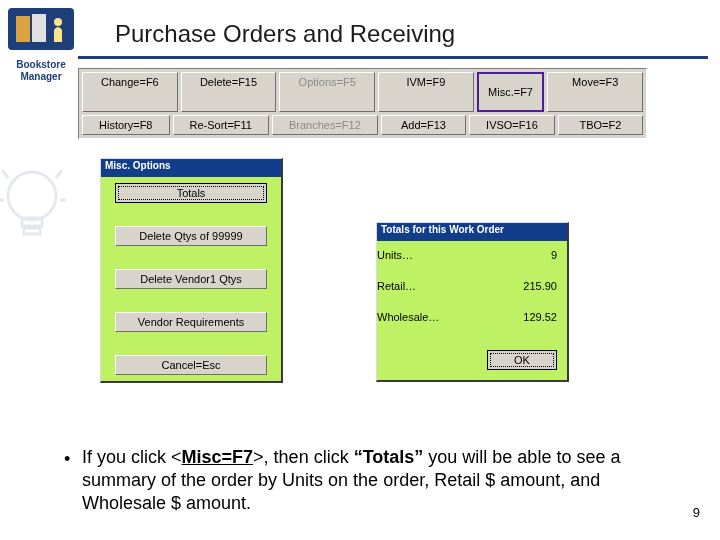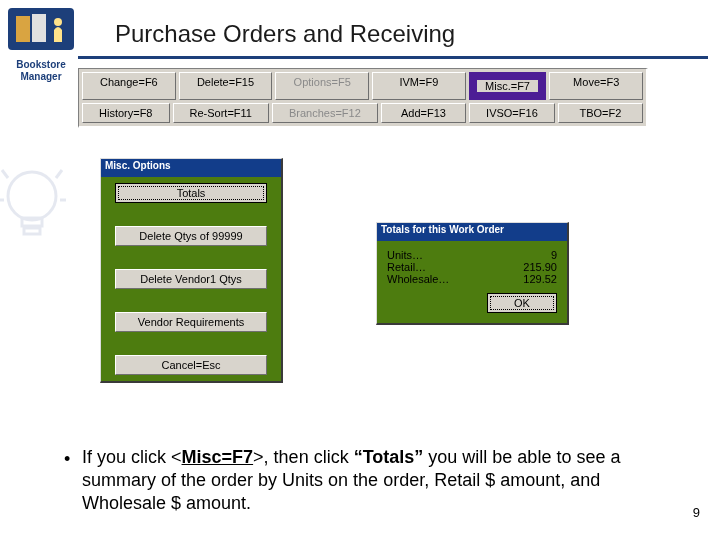--- a/index.html
+++ b/index.html
@@ -46,27 +46,27 @@
     flex:1 1 0;
     font: 11px Tahoma, Geneva, sans-serif;
     text-align:center;
     padding:3px 16px;
     background:#d8d4cc;
     border-top:1px solid #fff; border-left:1px solid #fff;
     border-right:1px solid #6f6f6f; border-bottom:1px solid #6f6f6f;
     white-space:nowrap;
   }
   .tbtn.disabled { color:#8a8a8a; }
-  .tbtn.highlight { border:8px solid #4c1d95; padding:0 1px; }
+  .tbtn.highlight { border:2px solid #4c1d95; padding:12px 1px; }
 
   
   .win {
     position:absolute;
     font: 11px Tahoma, Geneva, sans-serif;
-    background:#4d7c0f;
+    background:#bef264;
     border-top:1px solid #dcdcdc; border-left:1px solid #dcdcdc;
     border-right:2px solid #3a3a3a; border-bottom:2px solid #3a3a3a;
   }
   .win .titlebar {
     height:16px; background:linear-gradient(#123d8a,#123d8a);
     color:#fff; font-weight:bold; font-size:10px;
     padding:1px 4px;
   }
   .win .body { padding:6px 14px; display:flex; flex-direction:column; gap:23px; }
   .winbtn {
@@ -74,21 +74,21 @@
     text-align:center;
     padding:3px 4px;
     background:#d8d4cc;
     border-top:1px solid #fff; border-left:1px solid #fff;
     border-right:1px solid #6f6f6f; border-bottom:1px solid #6f6f6f;
   }
   .winbtn.focus { outline:1px dotted #000; outline-offset:-4px; border:1px solid #000; }
 
   
   .totals-win { width:190px; }
-  .totals-win .body { padding:8px 10px 10px 10px; gap:0;border-radius:23px; }
+  .totals-win .body { padding:8px 10px 10px 0; gap:19px;border-radius:23px; }
   .trow { display:flex; justify-content:space-between; font-size:11px; }
   .trow .lab { }
   .trow .val { text-align:right; min-width:50px; }
 
   .ok-wrap { margin-top:8px; display:flex; justify-content:flex-end; }
   .ok-wrap .winbtn { width:60px; }
 
   
   .bullet {
     position:absolute; left:82px; top:446px; width:600px;

